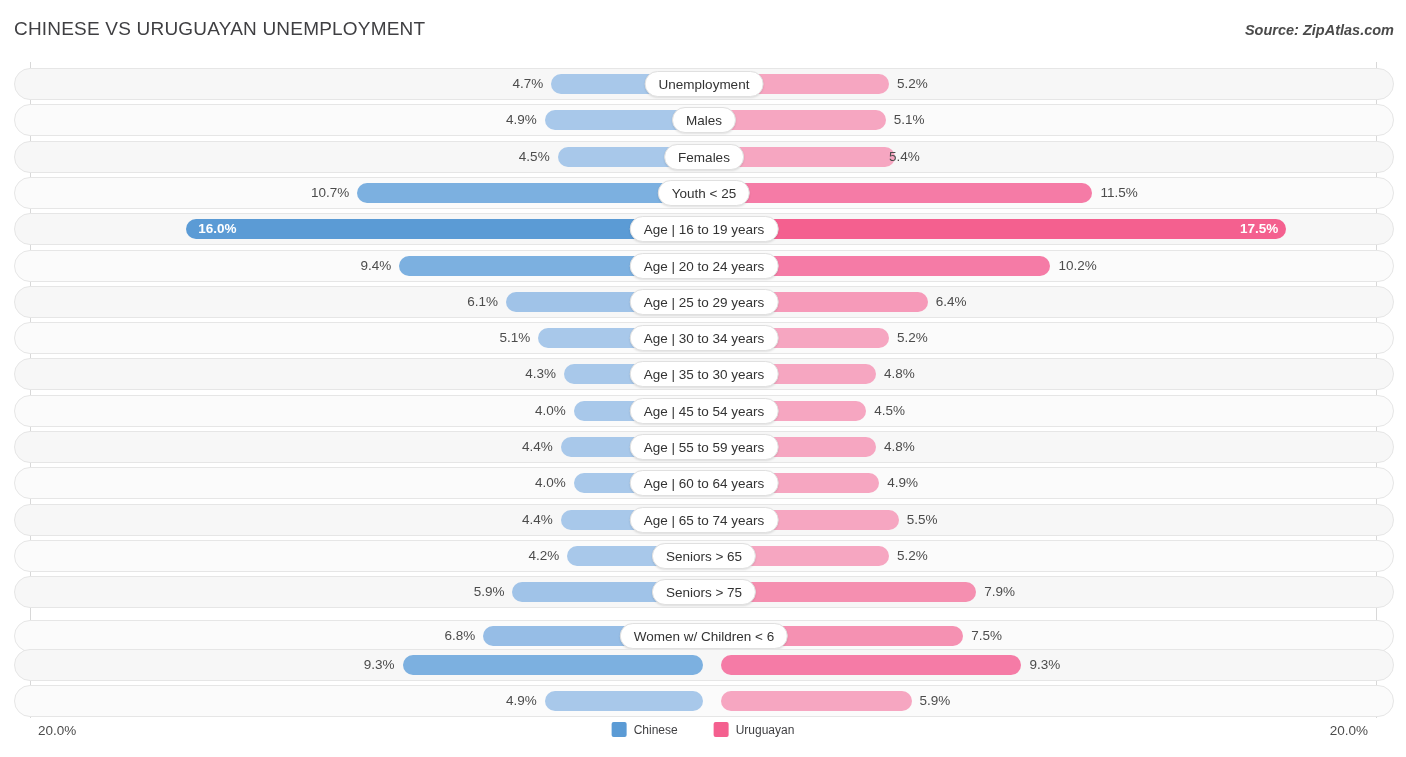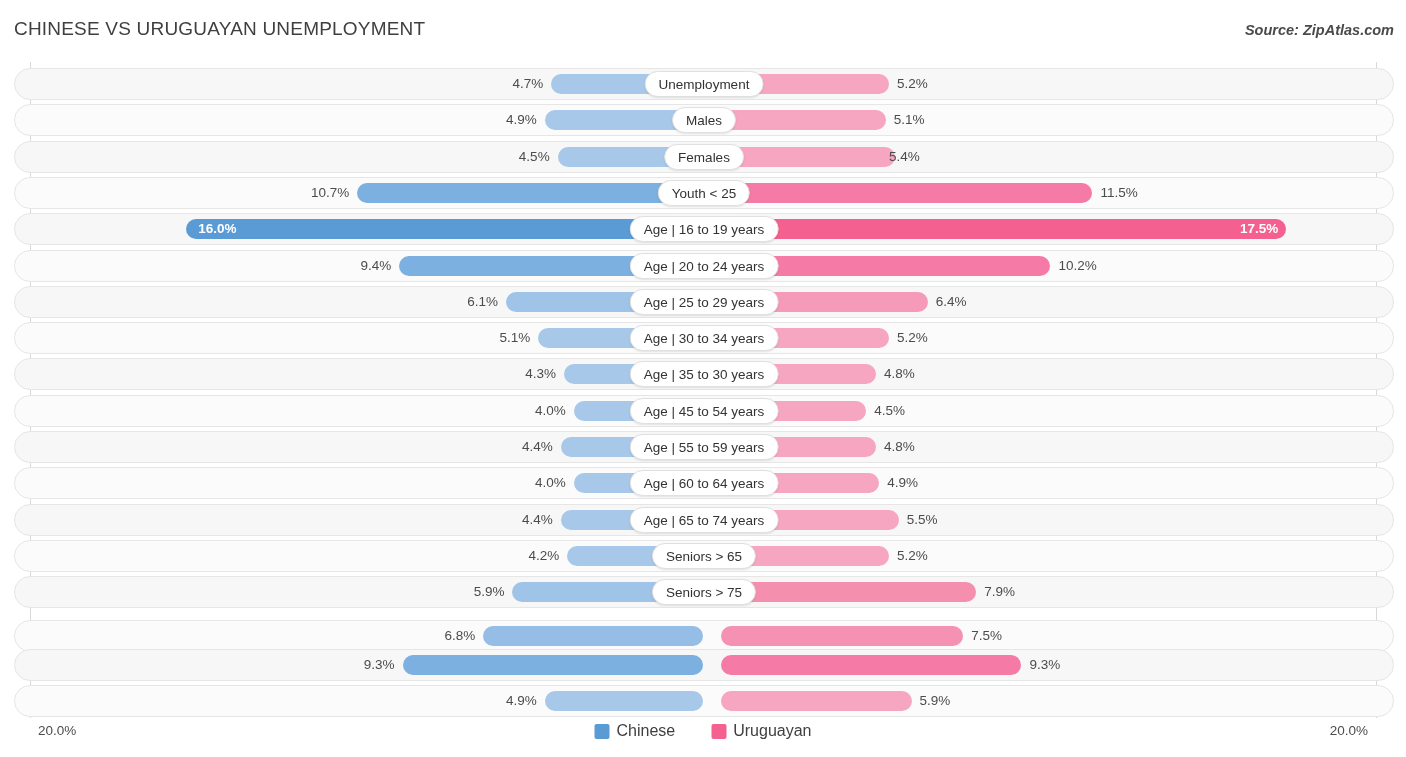--- a/index.html
+++ b/index.html
@@ -68,21 +68,21 @@
   .footer{position:absolute;left:0;top:718px;width:1406px;height:39px;}
   .axis-val{position:absolute;top:0;font-size:13.5px;color:#4c4c4c;line-height:26px;}
   .axis-val-left{left:38px;}
   .axis-val-right{right:38px;}
   .legend{
     position:absolute;left:50%;transform:translateX(-50%);top:4px;
     display:flex;align-items:center;gap:10px;
   }
   .legend-item{display:flex;align-items:center;gap:7px;}
   .swatch{width:15px;height:15px;border-radius:2px;display:block;}
-  .legend-label{font-size:16px;color:#3f3f42;white-space:nowrap;}
+  .legend-label{font-size:12px;color:#3f3f42;white-space:nowrap;}
   .legend-gap{width:16px;}
 </style>
 </head>
 <body>
 
 <div class="chart">
 
   <div class="title">CHINESE VS URUGUAYAN UNEMPLOYMENT</div>
   <div class="source">Source: ZipAtlas.com</div>
 
@@ -209,20 +209,21 @@
           <div class="val val-l" style="left: 436.43px; width: 54px;">5.9%</div>
           <div class="val val-r" style="left: 970.17px;">7.9%</div>
           <div class="center-label">Seniors &gt; 75</div>
         </div>
         <div class="row alt" style="top: 550.5px; margin-top: 7px;">
           <div class="track"></div>
           <div class="bar bar-l" style="left: 469.36px; width: 219.64px; background: rgb(150, 189, 230);"></div>
           <div class="bar bar-r" style="left: 707px; width: 242.25px; background: rgb(245, 145, 178);"></div>
           <div class="val val-l" style="left: 407.36px; width: 54px;">6.8%</div>
           <div class="val val-r" style="left: 957.25px;">7.5%</div>
+          <div class="center-label">Women w/ Children &lt; 6</div>
         </div>
         <div class="row" style="top: 586.8px;">
           <div class="track"></div>
           <div class="bar bar-l" style="left: 388.61px; width: 300.39px; background: rgb(124, 176, 224);"></div>
           <div class="bar bar-r" style="left: 707px; width: 300.39px; background: rgb(245, 123, 166);"></div>
           <div class="val val-l" style="left: 326.61px; width: 54px;">9.3%</div>
           <div class="val val-r" style="left: 1015.39px;">9.3%</div>
         </div>
         <div class="row alt" style="top: 623.1px;">
           <div class="track"></div>

